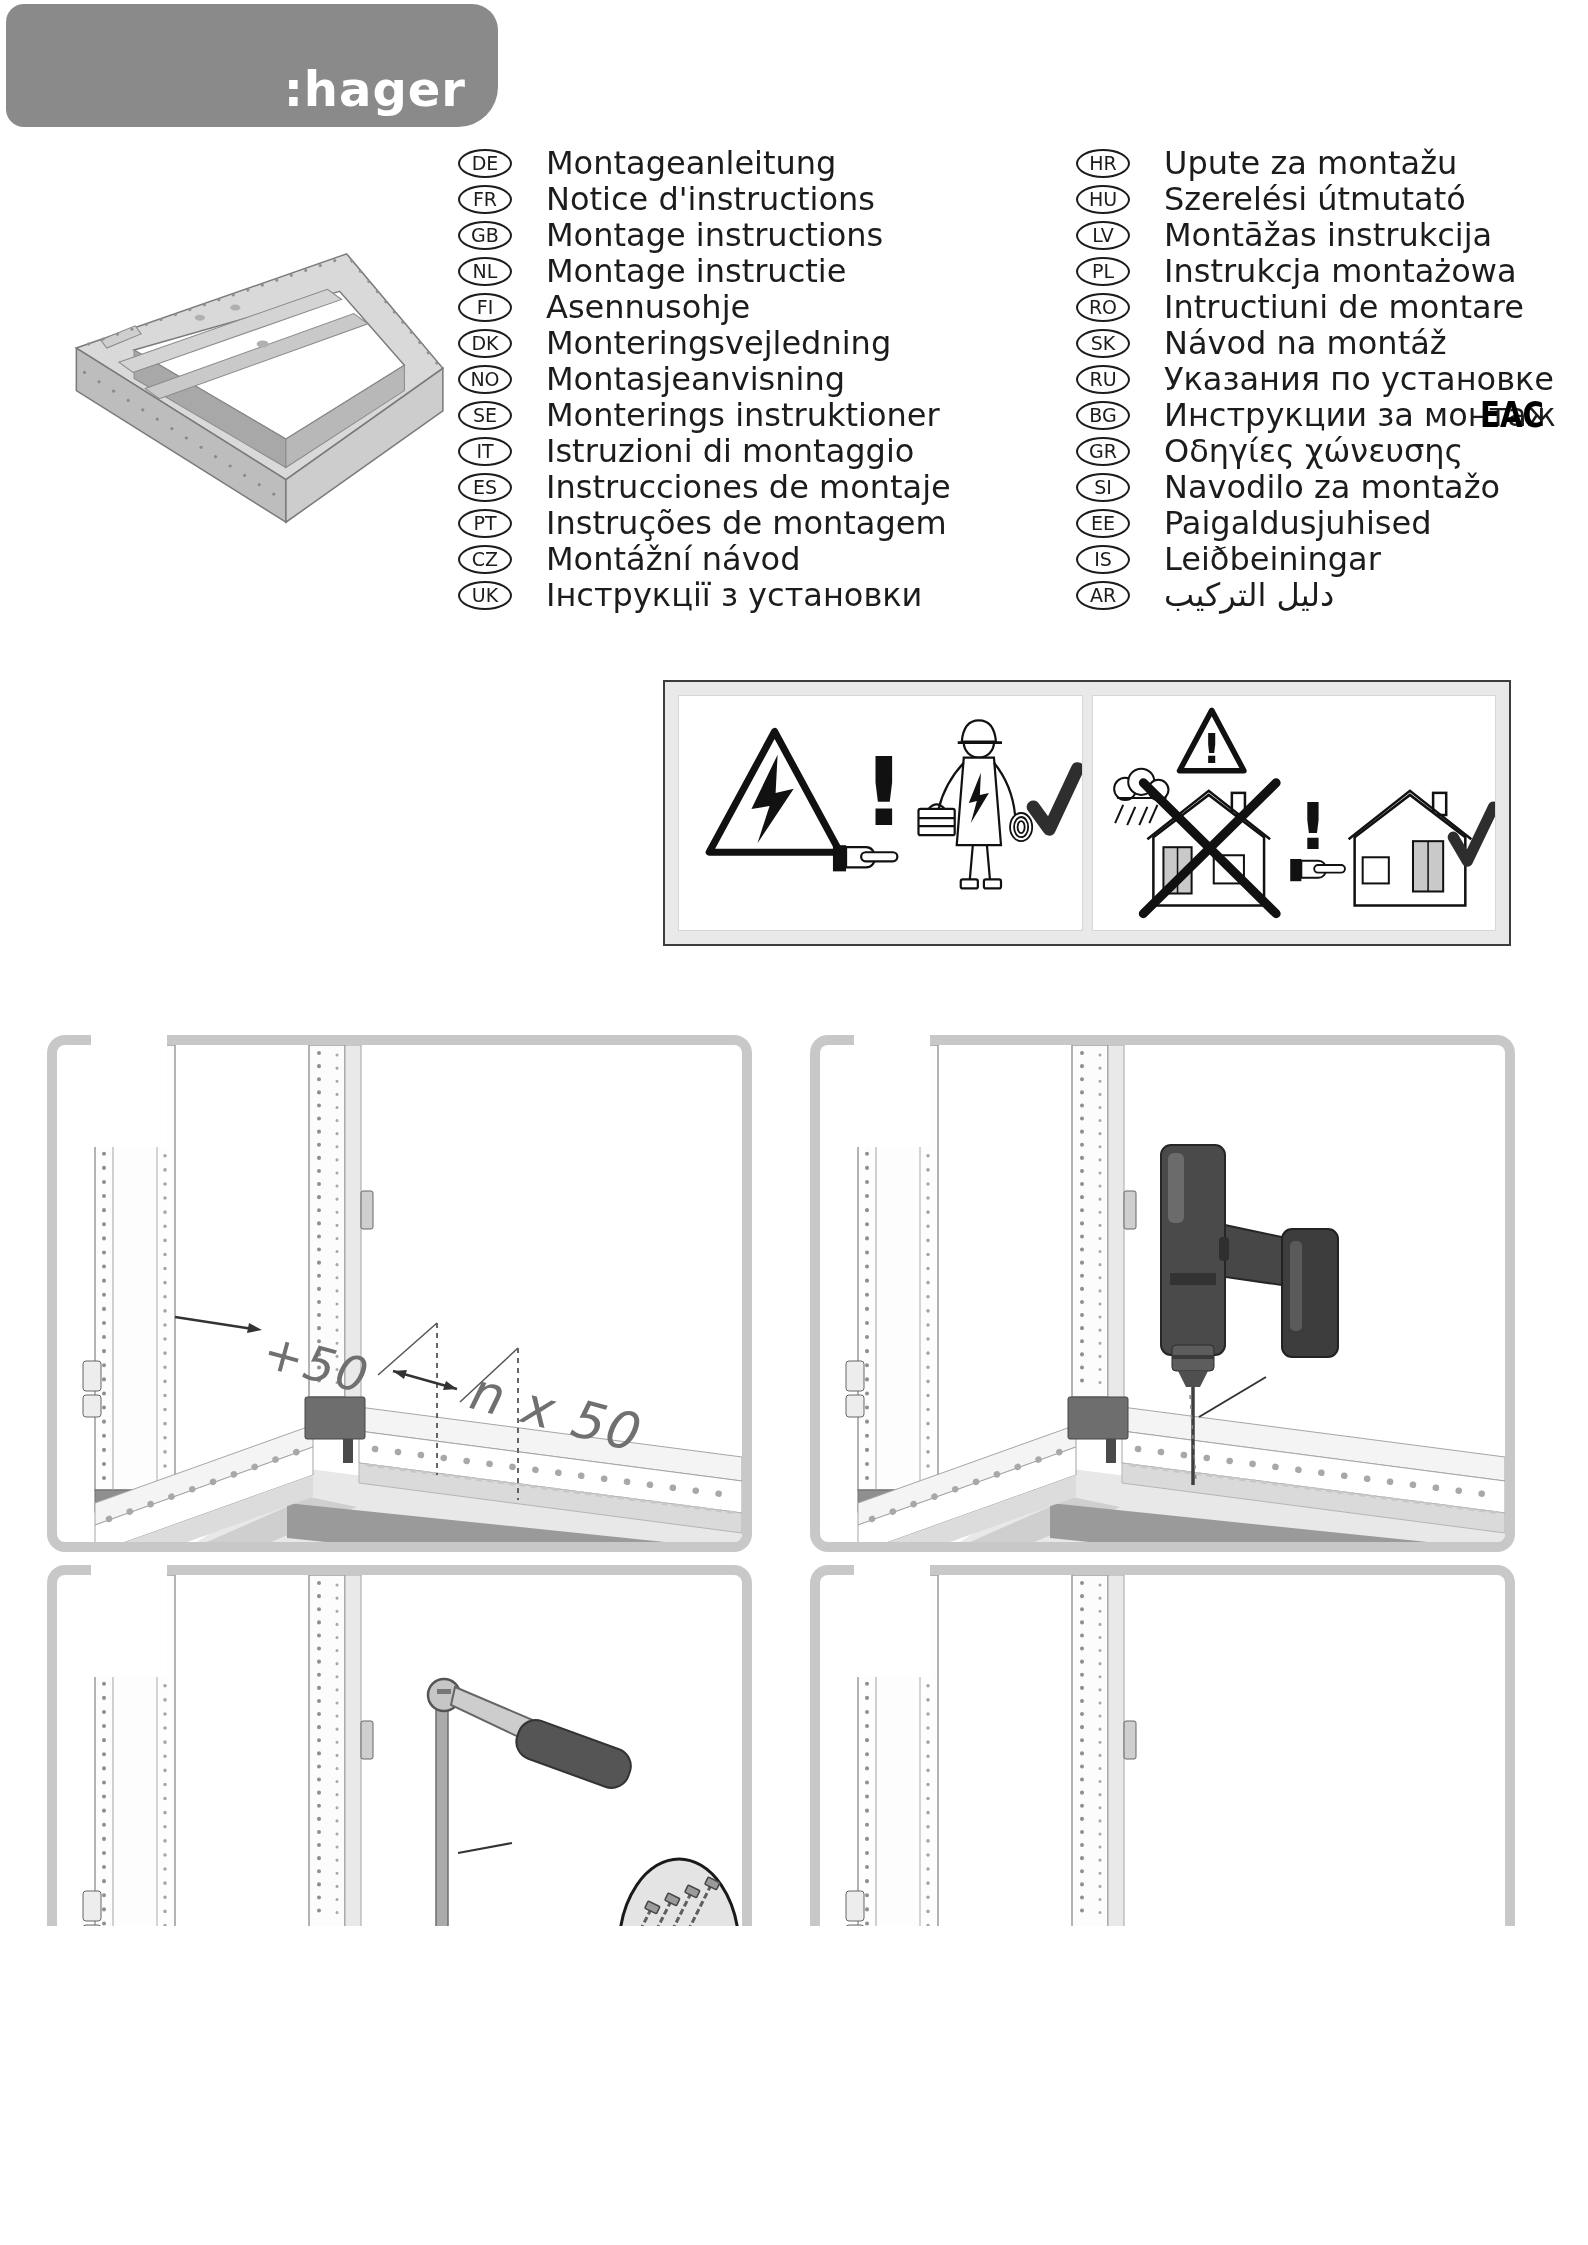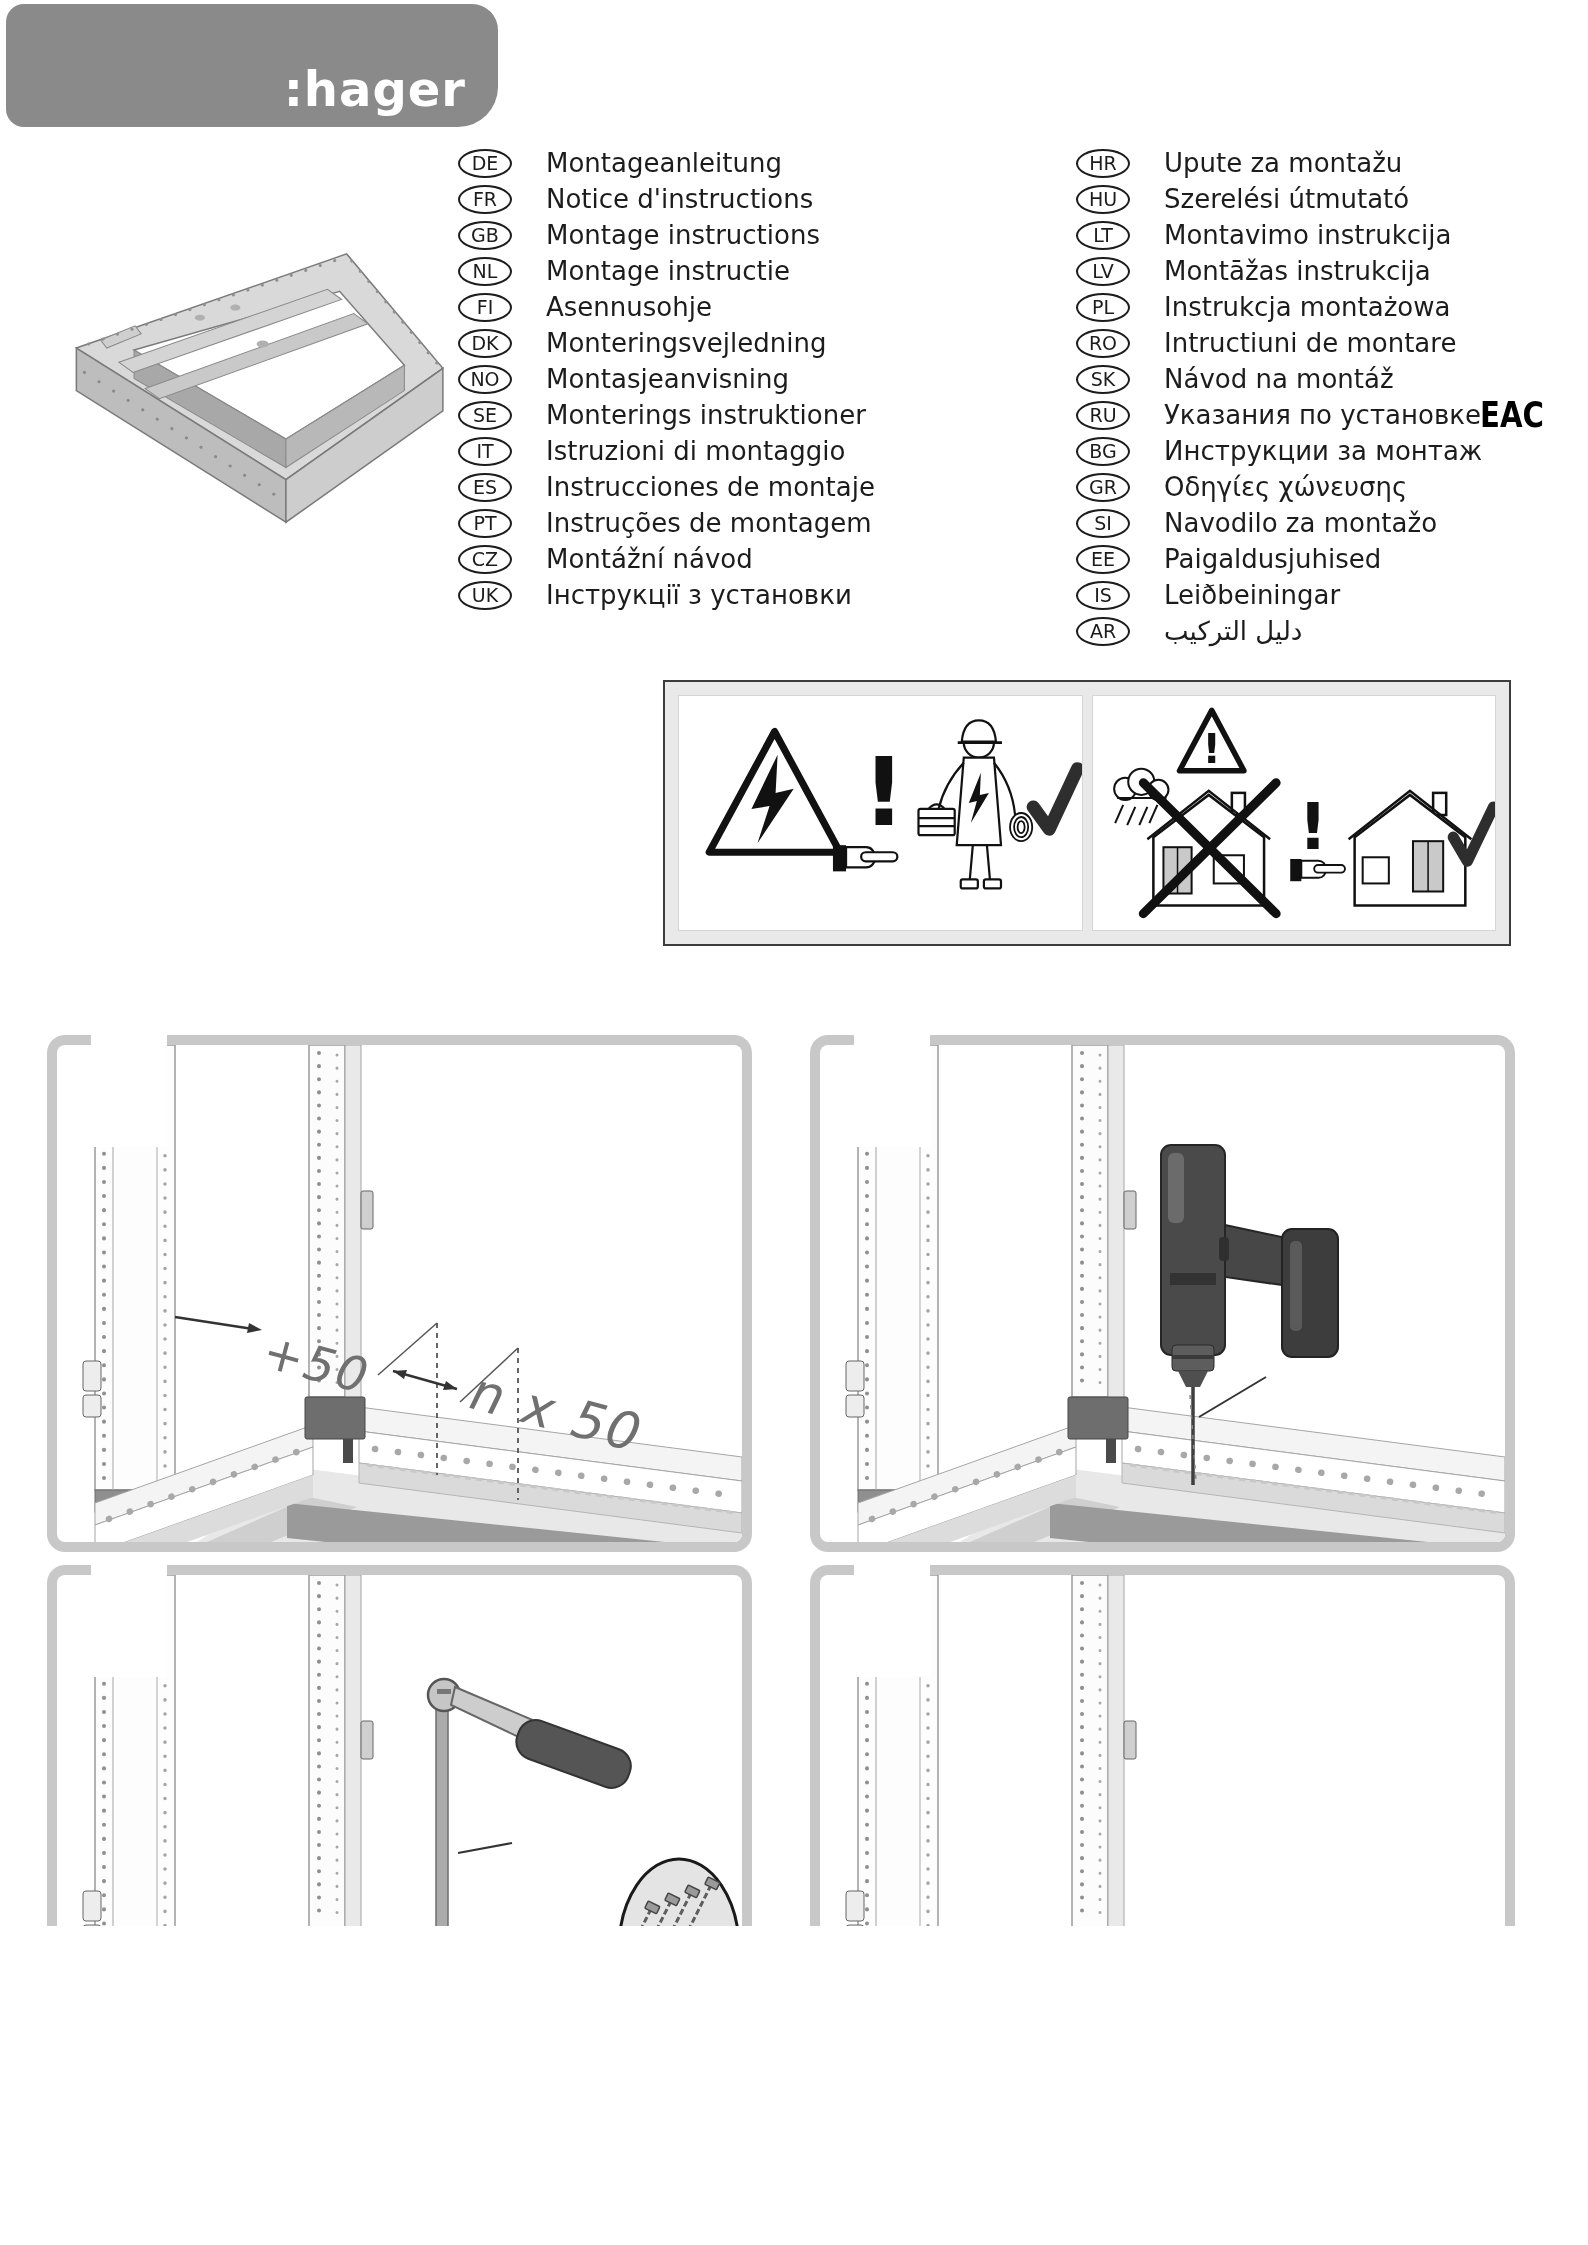--- a/index.html
+++ b/index.html
@@ -9,21 +9,21 @@
             border-radius:18px 26px 40px 18px;display:flex;align-items:flex-end;justify-content:flex-end;
             padding:0 32px 14px 0;box-sizing:border-box;}
   .logo-text{font-size:48px;font-weight:bold;color:#ffffff;letter-spacing:1px;line-height:1;}
   .product-svg{position:absolute;left:48px;top:238px;width:405px;height:290px;}
   .lang-col{position:absolute;display:flex;flex-direction:column;}
   .lang-col.left{left:458px;top:145px;}
   .lang-col.right{left:1076px;top:145px;}
   .lang-row{height:36px;display:flex;align-items:center;}
   .badge{width:54px;height:29px;border:2px solid #1c1c1c;border-radius:50%;display:flex;align-items:center;
          justify-content:center;font-size:19px;color:#1c1c1c;flex:0 0 auto;box-sizing:border-box;}
-  .lang-label{margin-left:34px;font-size:26px;white-space:nowrap;}
+  .lang-label{margin-left:34px;font-size:32px;white-space:nowrap;}
   .eac{position:absolute;left:1480px;top:394px;width:66px;height:40px;}
   .safety-box{position:absolute;left:663px;top:680px;width:848px;height:266px;background:#e9e9e9;
               border:2px solid #3c3c3c;box-sizing:border-box;display:flex;gap:9px;padding:13px;}
   .safety-panel{flex:1;background:#ffffff;border:1px solid #d6d6d6;box-sizing:border-box;overflow:hidden;}
   .safety-panel svg{width:100%;height:100%;display:block;}
   .step-panel{position:absolute;width:705px;height:517px;background:#c8c8c8;border-radius:18px;
               padding:10px;box-sizing:border-box;}
   .step-panel .panel-inner{width:685px;height:497px;background:#fff;border-radius:8px;overflow:hidden;}
   .step-panel .panel-inner svg{width:685px;height:497px;display:block;}
   .notch{position:absolute;left:44px;top:0;width:76px;height:112px;background:#ffffff;}
@@ -155,24 +155,20 @@
   </div>
 
   <div class="lang-col right">
     <div class="lang-row">
         <span class="badge">HR</span>
         <span class="lang-label">Upute za montažu</span>
       </div>
     <div class="lang-row">
         <span class="badge">HU</span>
         <span class="lang-label">Szerelési útmutató</span>
-      </div>
-    <div class="lang-row">
-        <span class="badge">LT</span>
-        <span class="lang-label">Montavimo instrukcija</span>
       </div>
     <div class="lang-row">
         <span class="badge">LV</span>
         <span class="lang-label">Montāžas instrukcija</span>
       </div>
     <div class="lang-row">
         <span class="badge">PL</span>
         <span class="lang-label">Instrukcja montażowa</span>
       </div>
     <div class="lang-row">

